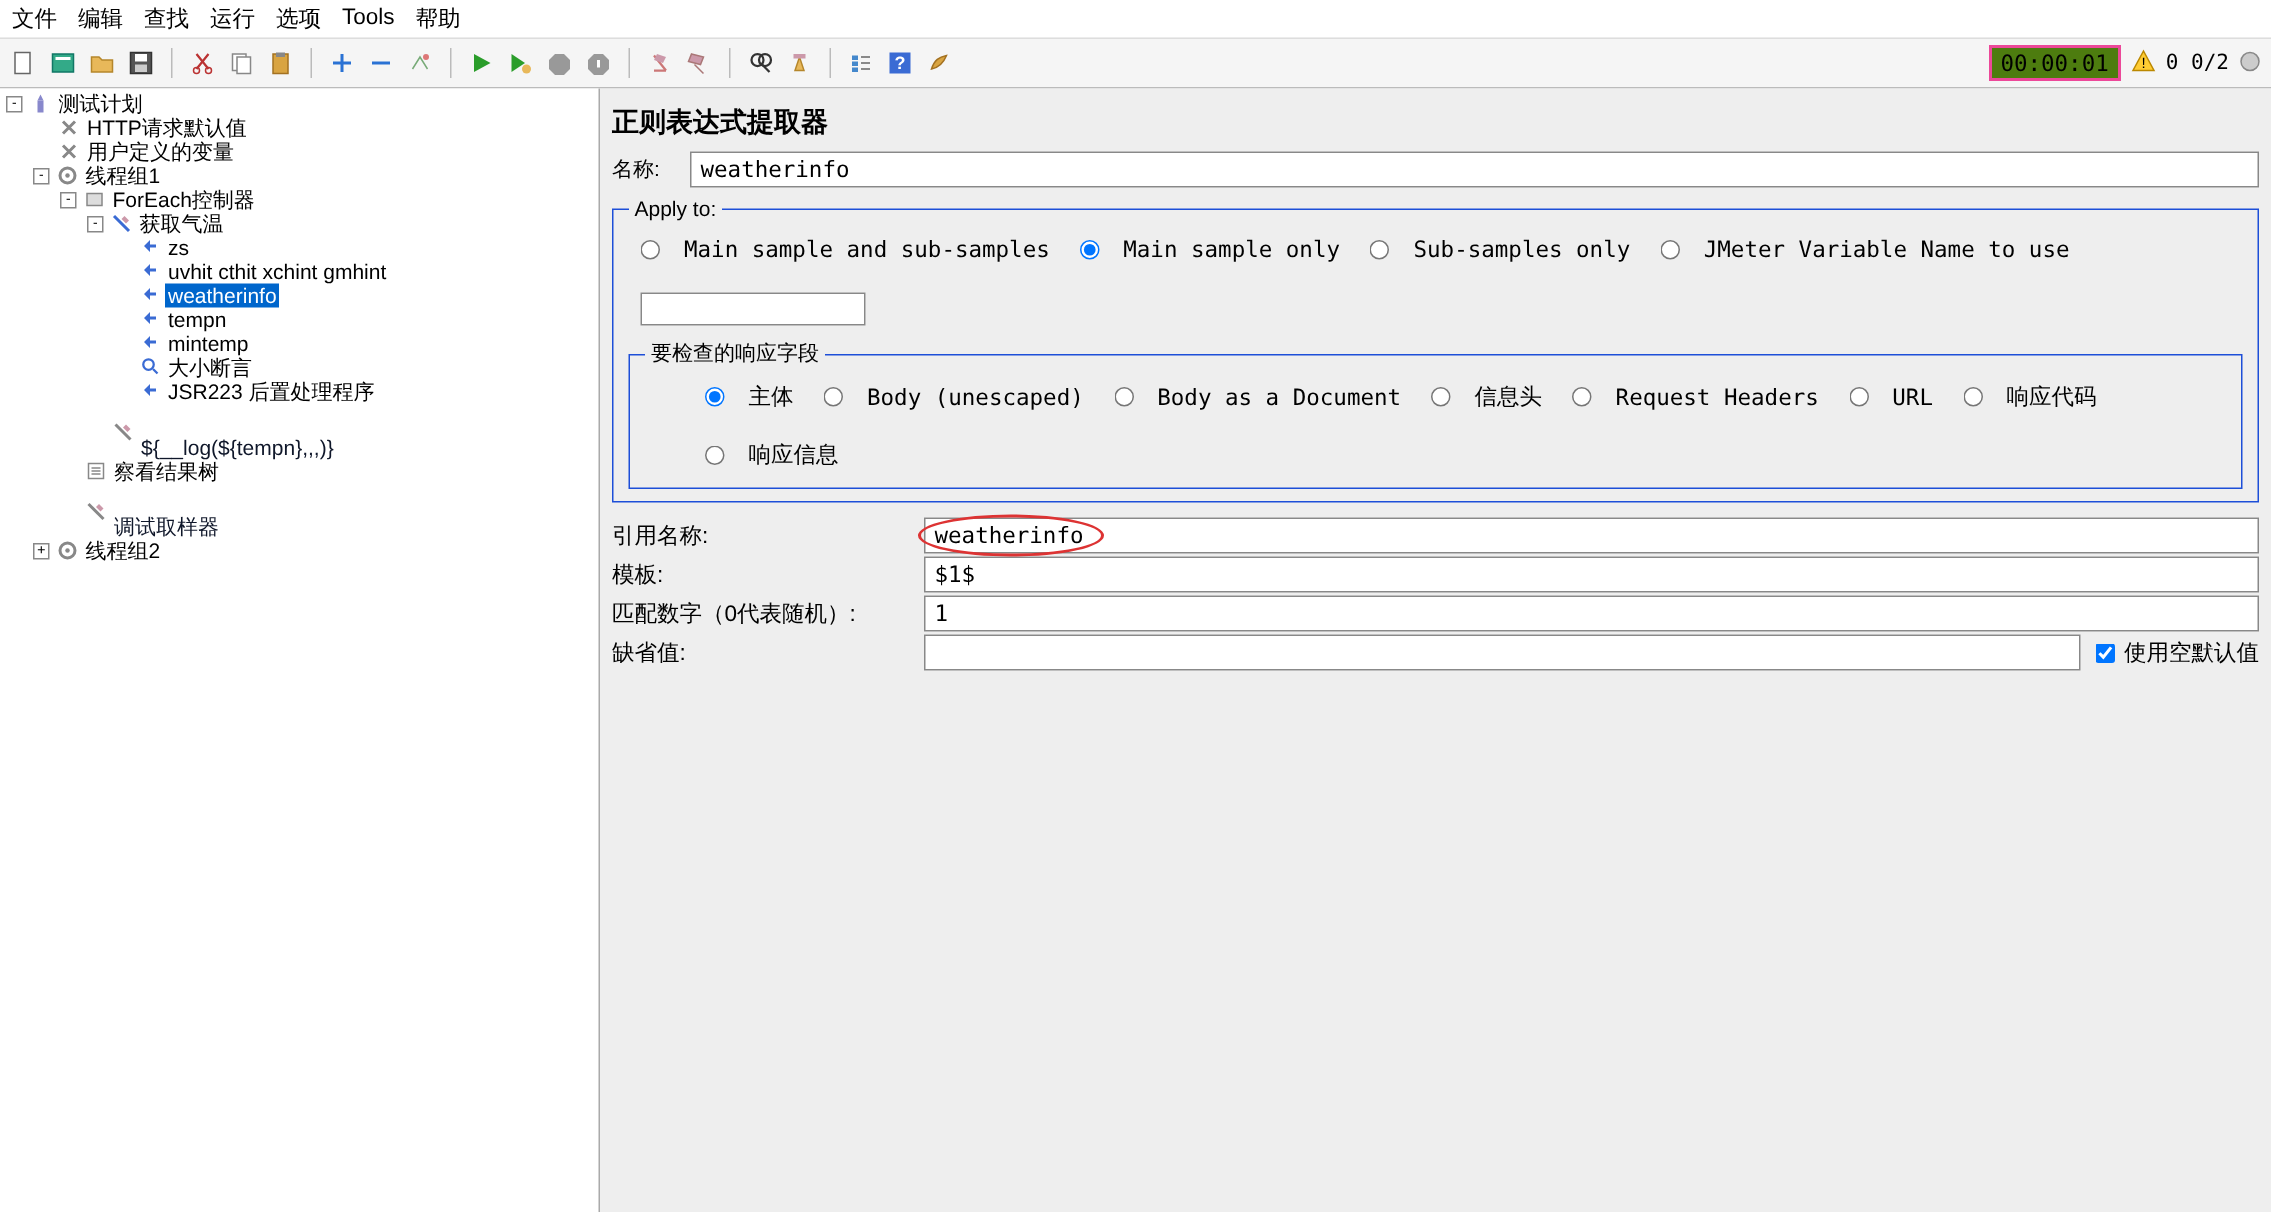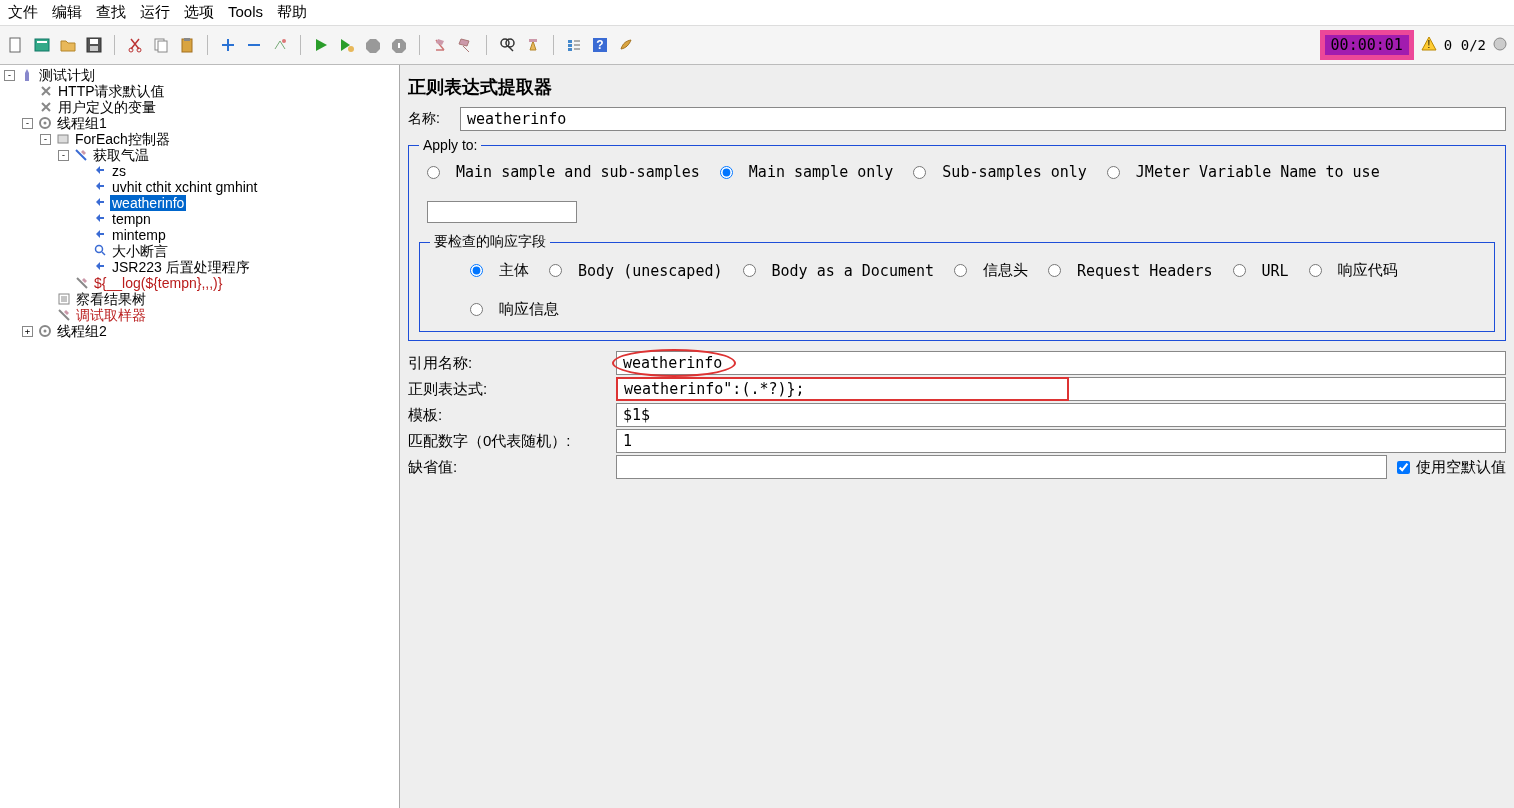--- a/index.html
+++ b/index.html
@@ -6,34 +6,34 @@
 body { font-family: "Microsoft YaHei", Arial, sans-serif; font-size: 14px; background: #fff; width: 1514px; height: 808px; overflow: hidden; }
 
 .menubar { display: flex; gap: 14px; padding: 3px 8px; font-size: 15px; }
 .menubar span { cursor: default; }
 
 .toolbar { display: flex; align-items: center; gap: 6px; padding: 4px 6px; border-bottom: 1px solid #bbb; border-top: 1px solid #ddd; background: #f5f5f5; }
 .toolbar .sep { width: 1px; height: 20px; background: #bbb; margin: 0 4px; }
 .toolbar .tb-btn { width: 20px; height: 20px; display: flex; align-items: center; justify-content: center; }
 .toolbar .tb-btn svg { display: block; }
 .toolbar .right { margin-left: auto; display: flex; align-items: center; gap: 6px; }
-.timer { border: 5px solid #ec4899; padding: 1px 6px; font-family: monospace; font-size: 15px; background: #a21caf; }
+.timer { border: 2px solid #ec4899; padding: 1px 6px; font-family: monospace; font-size: 15px; background: #4d7c0f; }
 
 .main { display: flex; height: calc(808px - 27px - 32px); }
 .tree-panel { width: 400px; border-right: 1px solid #aaa; overflow: auto; padding: 2px 4px; background: #fff; }
 .tree { font-size: 14px; }
 .tree ul { list-style: none; padding-left: 18px; }
 .tree li { white-space: nowrap; padding: 0; }
 .tree .row { display: flex; align-items: center; gap: 2px; line-height: 16px; }
 .tree .tgl { width: 11px; height: 11px; border: 1px solid #888; font-size: 9px; line-height: 9px; text-align: center; margin-right: 2px; background: #fff; cursor: default; font-family: monospace; }
 .tree .sp { width: 14px; display: inline-block; }
 .tree .ic { width: 16px; height: 14px; display: inline-block; font-size: 12px; text-align: center; }
 .tree .lbl { padding: 0 2px; }
 .tree .sel { background: #0066cc; color: #fff; }
-.tree .dim { color: #b91c1c; }
+.tree .dim { color: #0f172a; margin-top: 21px; }
 
 .content { flex: 1; background: #eee; padding: 10px 8px; overflow: auto; }
 .title { font-size: 18px; font-weight: bold; margin-bottom: 8px; }
 .field-row { display: flex; align-items: center; margin-bottom: 4px; }
 .field-row .flbl { width: 52px; font-size: 14px; }
 .field-row input[type="text"] { flex: 1; border: 1px solid #888; padding: 2px 6px; font-size: 15px; font-family: monospace; background: #fff; height: 24px; }
 .field-row .static { flex: 1; padding: 2px 6px; font-size: 14px; }
 
 fieldset { border: 1px solid #1d4ed8; margin-top: 6px; padding: 6px 10px 8px 10px; }
 legend { padding: 0 4px; font-size: 14px; }
@@ -457,27 +457,20 @@
     </fieldset>
 
     <div class="grid">
       <div class="grow">
         <span class="glbl">引用名称:</span>
         <span class="circle-red" style="flex:1; display:flex;">
             <input type="text" value="weatherinfo" style="">
           </span>
       </div>
       <div class="grow">
-        <span class="glbl">正则表达式:</span>
-        <span style="flex:1; display:flex;">
-            <input type="text" class="box-red" value="weatherinfo&quot;:(.*?)};" style="">
-            <span style="flex:1; border:1px solid #888; border-left:none; background:#fff;"></span>
-          </span>
-      </div>
-      <div class="grow">
         <span class="glbl">模板:</span>
         <input type="text" value="$1$" style="">
       </div>
       <div class="grow">
         <span class="glbl">匹配数字（0代表随机）:</span>
         <input type="text" value="1" style="">
       </div>
       <div class="grow">
         <span class="glbl">缺省值:</span>
         <input type="text" class="small-input" value="" style="">

